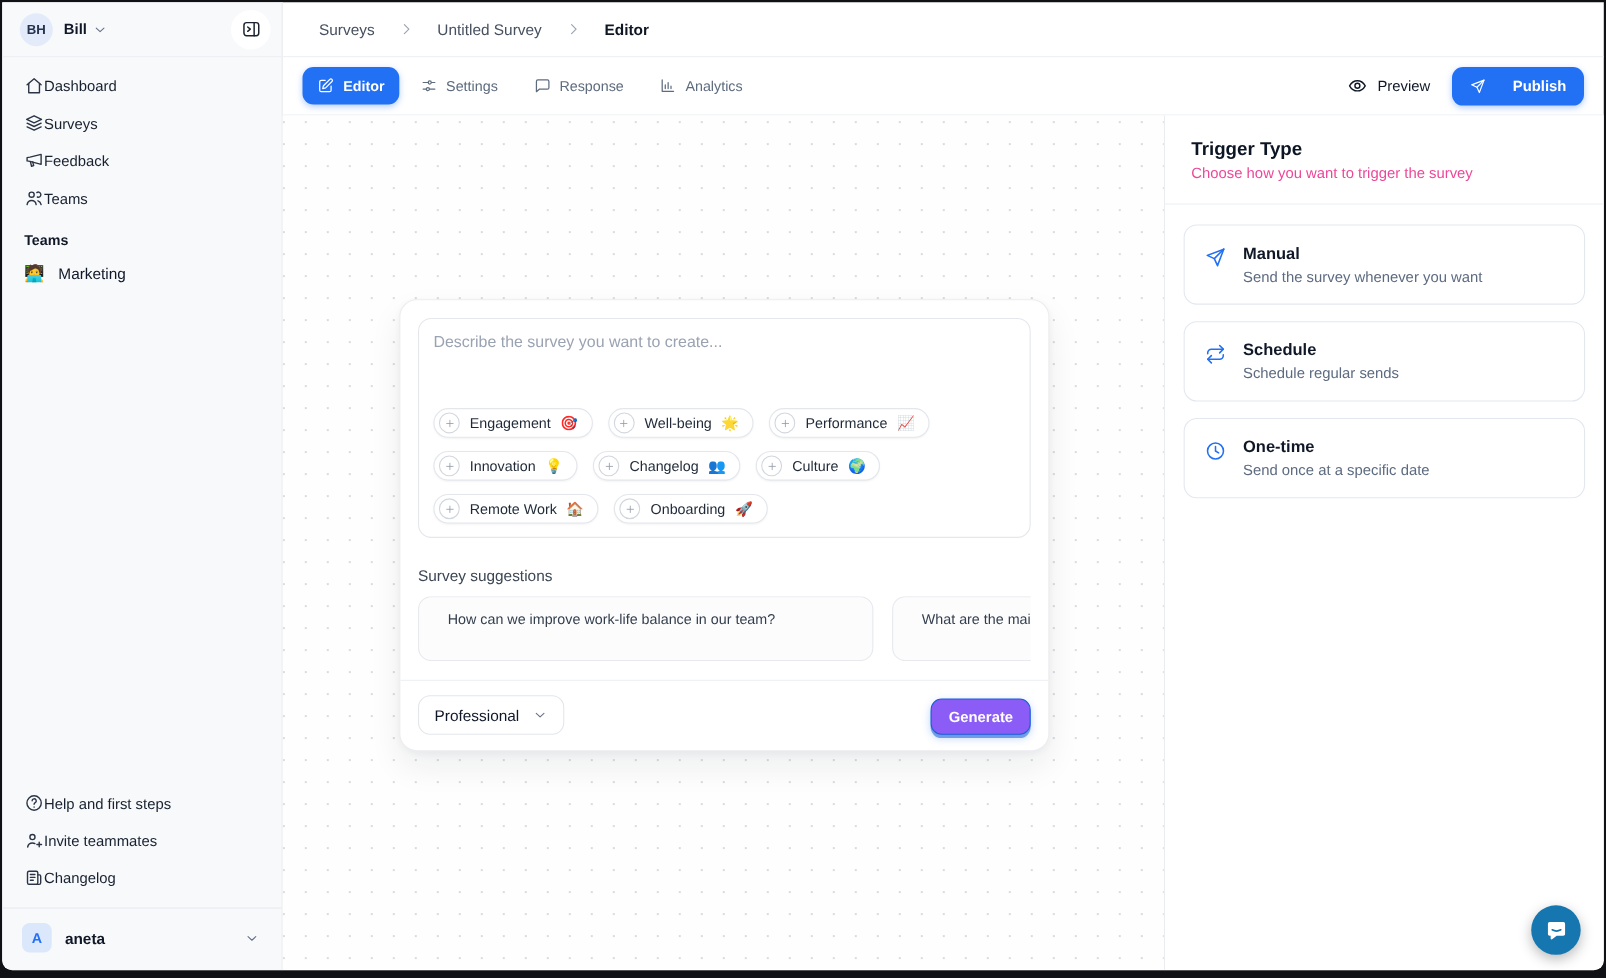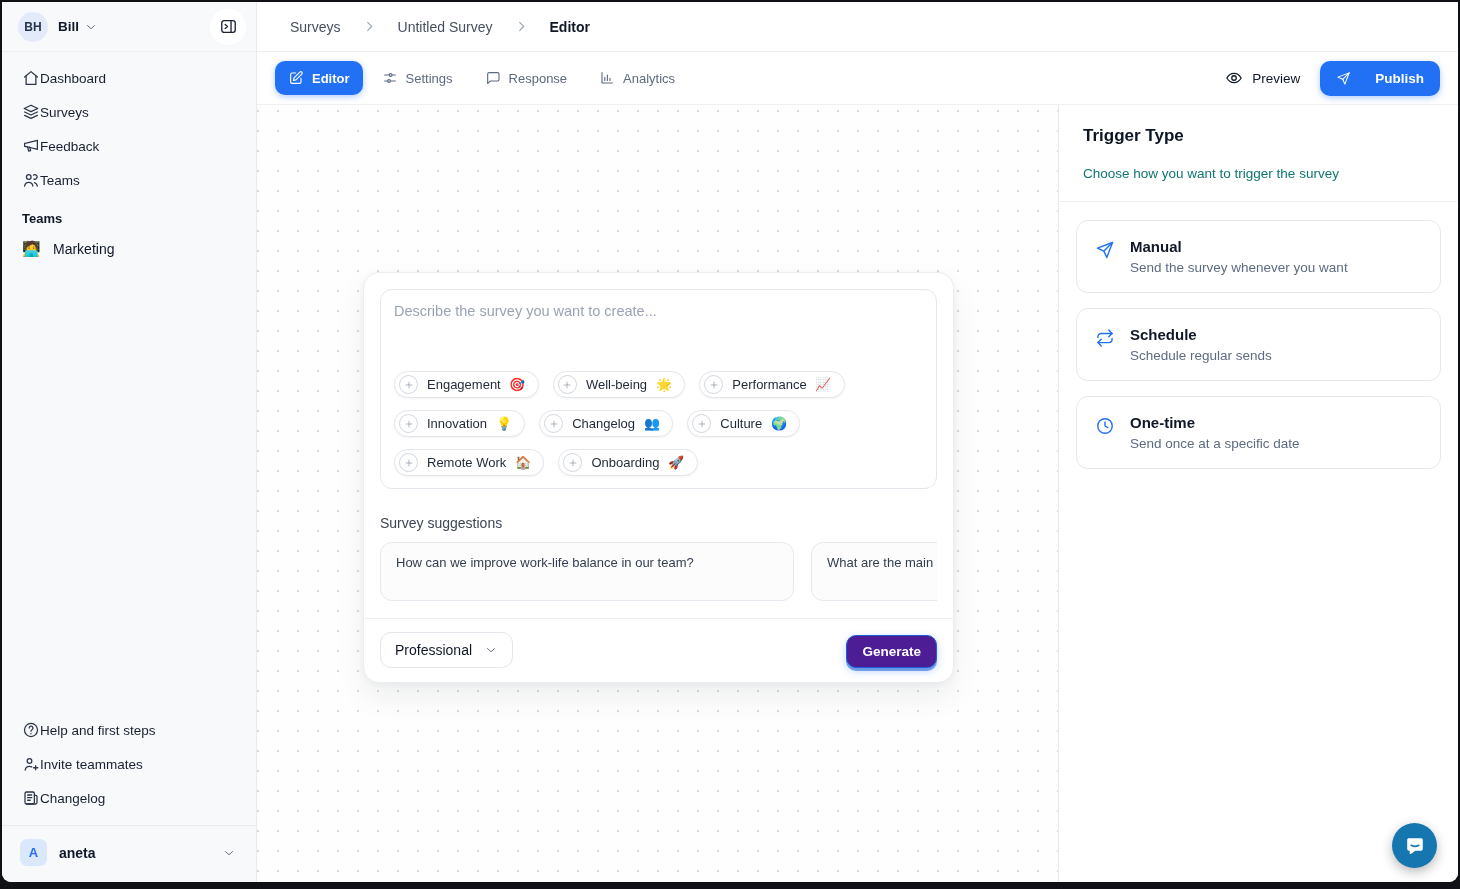--- a/index.html
+++ b/index.html
@@ -60,31 +60,31 @@
   .input-card textarea { border: none; outline: none; resize: none; flex: 1; font-family: inherit; font-size: 14.5px; color: #111827; background: transparent; }
   .input-card textarea::placeholder { color: #9aa3b2; }
   .chips { display: flex; flex-wrap: wrap; gap: 12px 14px; }
   .chip { display: inline-flex; align-items: center; gap: 9px; border: 1px solid #e3e6eb; border-radius: 15px; background: #fff; padding: 3px 12px 3px 4px; font-size: 13px; color: #1f2937; cursor: pointer; box-shadow: 0 1px 2px rgba(16,24,40,.05); }
   .chip .plus { width: 19px; height: 19px; border: 1px solid #d2d7de; border-radius: 50%; color: #8d97a5; display: flex; align-items: center; justify-content: center; flex: none; }
   .chip .plus svg { width: 10px; height: 10px; }
   .chip .emoji { font-size: 13px; }
 
   .suggestions-title { margin: 26px 0 11px; font-size: 14px; color: #3c4654; }
   .suggestions-row { display: flex; gap: 17px; width: 557px; overflow: hidden; }
-  .suggestion-card { flex: 0 0 414px; height: 59px; border: 1px solid #e7e9ee; border-radius: 12px; background: #fcfcfd; padding: 12px 15px; font-size: 13px; color: #333e4d; cursor: pointer; }
+  .suggestion-card { flex: 0 0 414px; height: 59px; border: 1px solid #e7e9ee; border-radius: 12px; background: #fcfcfd; padding: 12px 26px; font-size: 13px; color: #333e4d; cursor: pointer; }
 
   .composer-footer { margin-top: 17px; border-top: 1px solid #eef0f3; padding: 13px 16px 14px; display: flex; align-items: flex-end; justify-content: space-between; }
   .tone-select { display: flex; align-items: center; gap: 12px; border: 1px solid #e3e6eb; border-radius: 11px; padding: 9px 14px; font-size: 14px; color: #101828; background: #fff; cursor: pointer; }
-  .generate-btn { background: #4c1d95; color: #fff; font-size: 13.5px; font-weight: 600; padding: 8px 15px; border-radius: 10px; cursor: pointer; border: 1px solid #1b5fd6; box-shadow: 0 3px 0 rgba(27,95,214,.55), 0 3px 8px rgba(34,112,244,.3); }
+  .generate-btn { background: #8b5cf6; color: #fff; font-size: 13.5px; font-weight: 600; padding: 8px 15px; border-radius: 10px; cursor: pointer; border: 1px solid #1b5fd6; box-shadow: 0 3px 0 rgba(27,95,214,.55), 0 3px 8px rgba(34,112,244,.3); }
 
   
   .trigger-panel { width: 400px; flex: none; border-left: 1px solid #e8eaee; background: #fff; }
   .panel-header { padding: 21px 24px 20px; border-bottom: 1px solid #eef0f3; }
   .panel-title { font-size: 17px; font-weight: 700; color: #0c1524; }
-  .panel-sub { margin-top: 20px; font-size: 13.5px; color: #0f766e; }
+  .panel-sub { margin-top: 4px; font-size: 13.5px; color: #ec4899; }
   .options { padding: 18px 17px; display: flex; flex-direction: column; gap: 15px; }
   .option-card { border: 1px solid #e3e8ef; border-radius: 12px; padding: 17px 18px; display: flex; gap: 15px; background: #fff; cursor: pointer; }
   .option-icon { width: 20px; height: 20px; color: #2270f4; margin-top: 2px; flex: none; }
   .option-title { font-size: 15px; font-weight: 600; color: #101828; }
   .option-desc { margin-top: 5px; font-size: 13.5px; color: #5d6b80; }
 
   
   .chat-launcher { position: absolute; right: 21px; bottom: 14px; width: 45px; height: 45px; border-radius: 50%; background: #1677b0; display: flex; align-items: center; justify-content: center; cursor: pointer; box-shadow: 0 4px 12px rgba(0,0,0,.28); }
   .chat-launcher svg { width: 22px; height: 22px; display: block; }
 </style>

